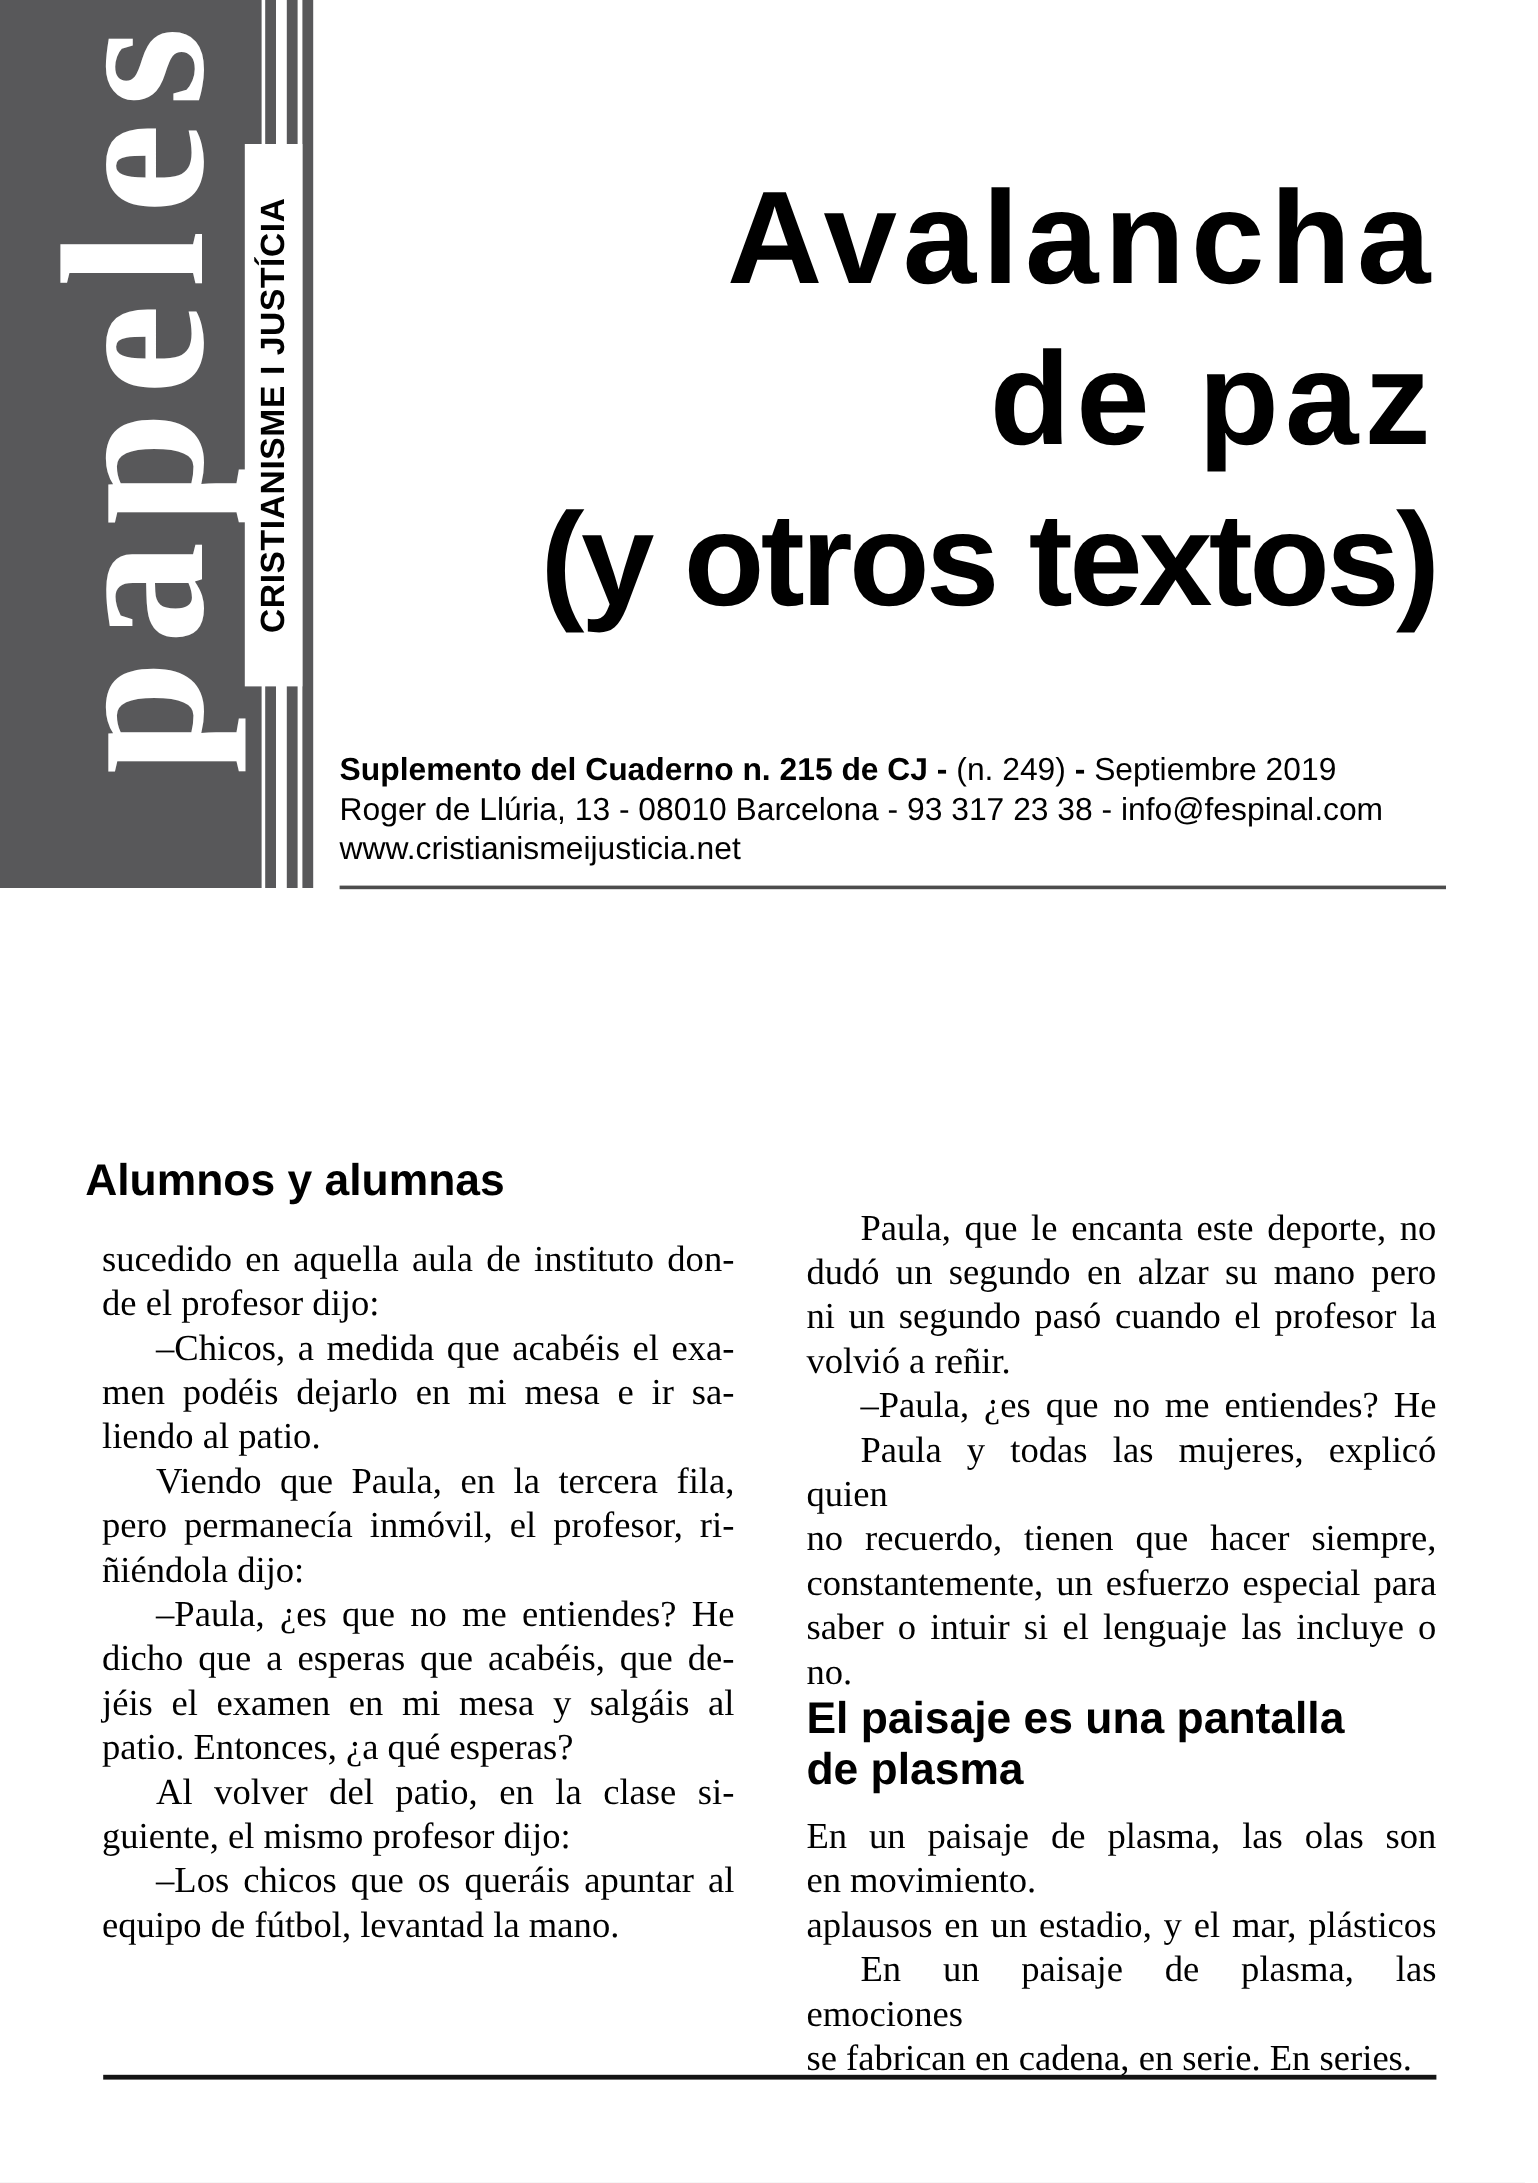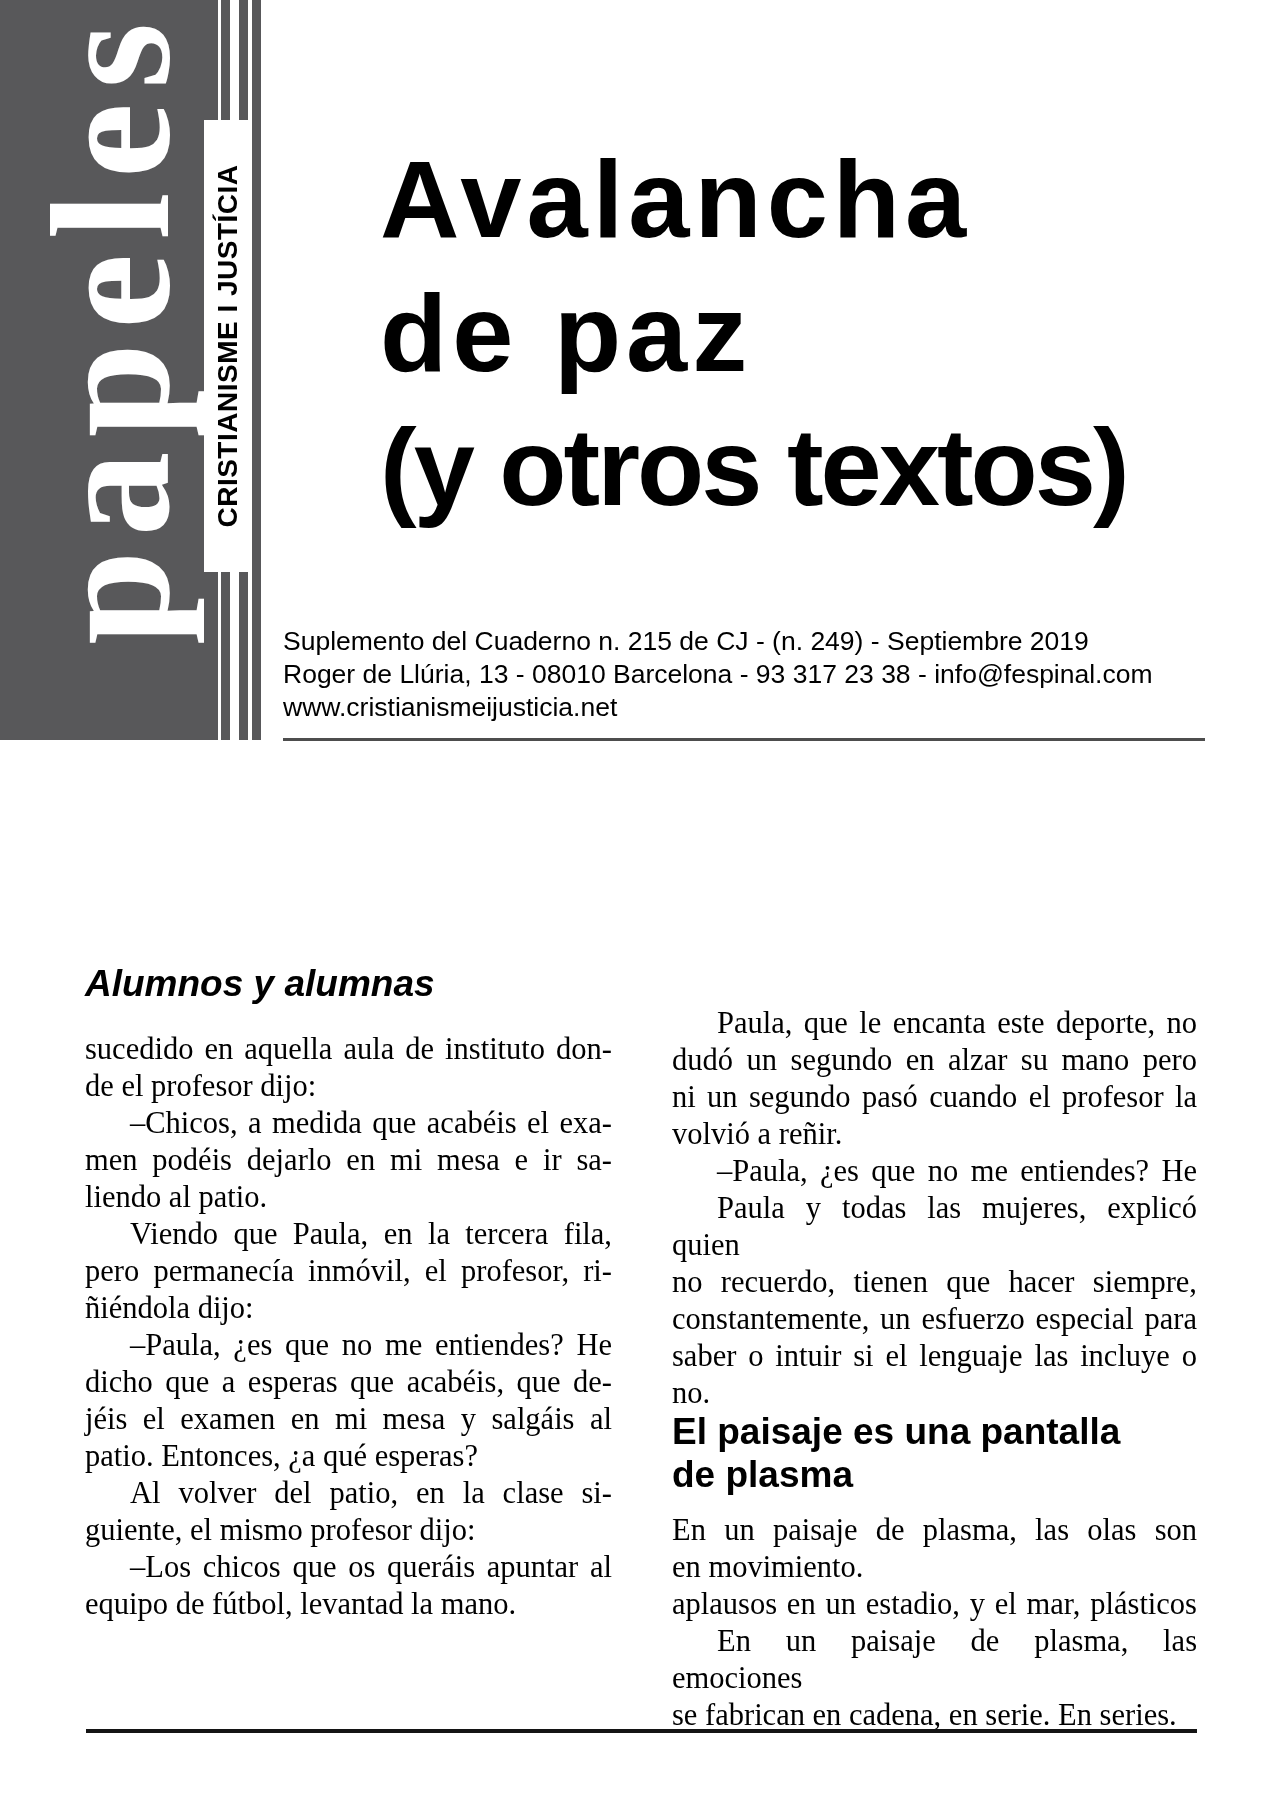--- a/index.html
+++ b/index.html
@@ -22,32 +22,32 @@
   .vlabel {
     position:absolute; left:204px; top:572px; width:452px; height:48px;
     transform:rotate(-90deg); transform-origin:0 0;
     font-family:"Liberation Sans", sans-serif; font-weight:bold;
     font-size:28px; line-height:48px; text-align:center; letter-spacing:0.5px;
     color:#000; white-space:nowrap; z-index:4;
   }
   
   .title {
     position:absolute; right:85px; top:132px; left:380px;
-    font-family:"Liberation Sans", sans-serif;
+    text-align:right; font-family:"Liberation Sans", sans-serif;
     font-weight:bold; font-size:110px; line-height:134px; color:#000;
     white-space:nowrap;
   }
   .title .t12 { letter-spacing:5px; }
   .title .t3  { letter-spacing:-3px; }
   
   .subtitle {
     position:absolute; left:283px; top:625px; right:77px;
     font-family:"Liberation Sans", sans-serif; font-size:26.5px; line-height:33px; color:#000;
   }
-  .subtitle b { font-weight:normal; }
+  .subtitle b { font-weight:bold; }
   .rule-top { position:absolute; left:283px; top:738px; width:922px; height:3px; background:#4d4d4d; }
   .rule-bottom { position:absolute; left:86px; top:1729px; width:1111px; height:4px; background:#141414; }
   
   .colheading {
     position:absolute; font-family:"Liberation Sans", sans-serif;
     font-weight:bold; font-size:37px; line-height:43px; color:#000;
   }
   .bodyblock {
     position:absolute; font-family:"Liberation Serif", serif;
     font-size:30.5px; line-height:37px; color:#000;
@@ -75,21 +75,21 @@
     <div class="t3">(y otros textos)</div>
   </div>
 
   <div class="subtitle">
     <div><b>Suplemento del Cuaderno n. 215 de CJ - </b><span>(n. 249) </span><b>- </b><span>Septiembre 2019</span></div>
     <div>Roger de Llúria, 13 - 08010 Barcelona - 93 317 23 38 - info@fespinal.com</div>
     <div>www.cristianismeijusticia.net</div>
   </div>
   <div class="rule-top"></div>
 
-  <div class="colheading" style="left:85px; top:962px; width:527px;font-style:italic;">Alumnos y alumnas</div>
+  <div class="colheading" style="left:71px; top:962px; width:527px;">Alumnos y alumnas</div>
   <div class="bodyblock" style="left:85px; top:1031px; width:527px;">
       <div class="bl">sucedido en aquella aula de instituto don-</div>
       <div class="bl end">de el profesor dijo:</div>
       <div class="bl first">–Chicos, a medida que acabéis el exa-</div>
       <div class="bl">men podéis dejarlo en mi mesa e ir sa-</div>
       <div class="bl end">liendo al patio.</div>
       <div class="bl first">Viendo que Paula, en la tercera fila,</div>
       <div class="bl">pero permanecía inmóvil, el profesor, ri-</div>
       <div class="bl end">ñiéndola dijo:</div>
       <div class="bl first">–Paula, ¿es que no me entiendes? He</div>

